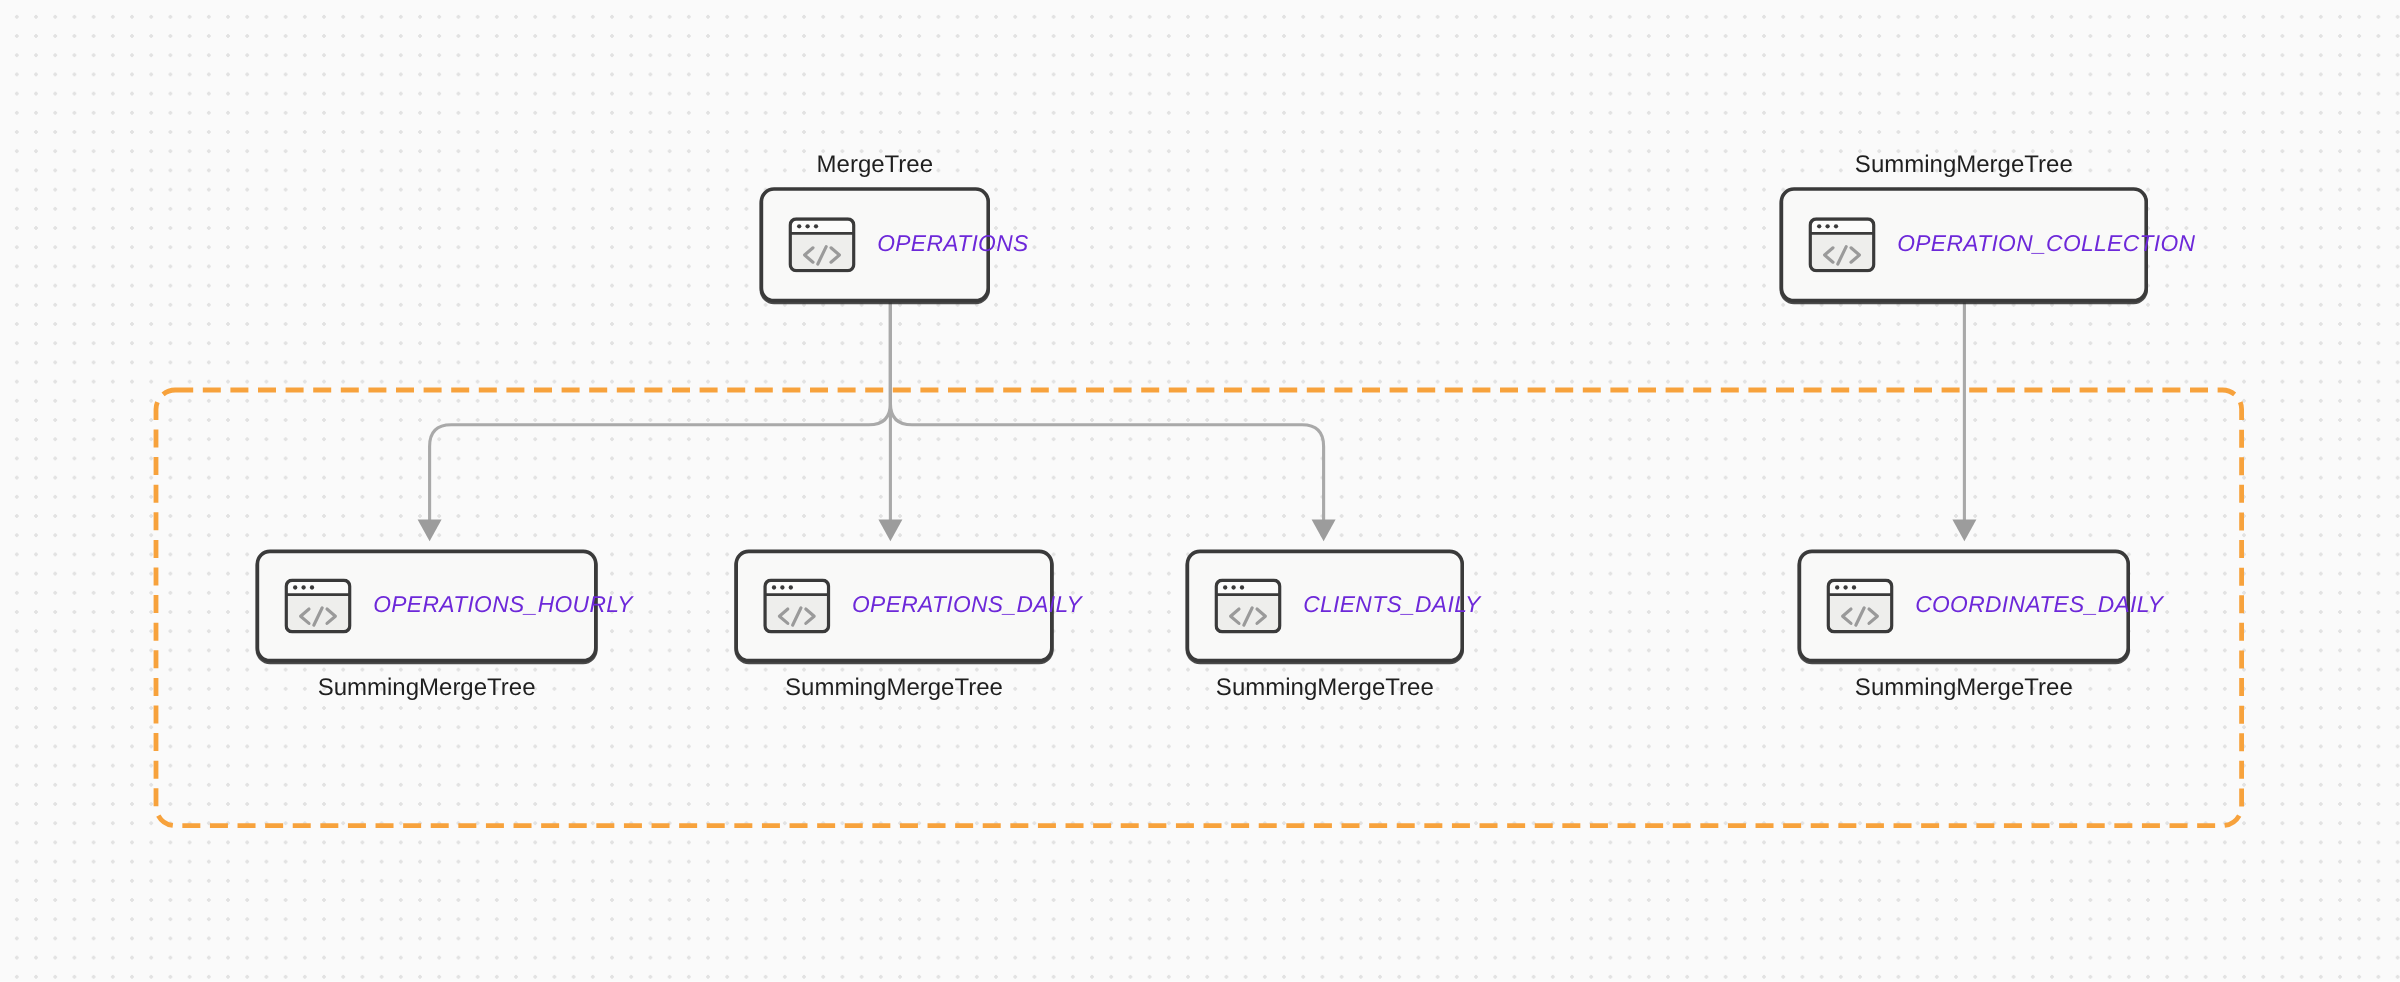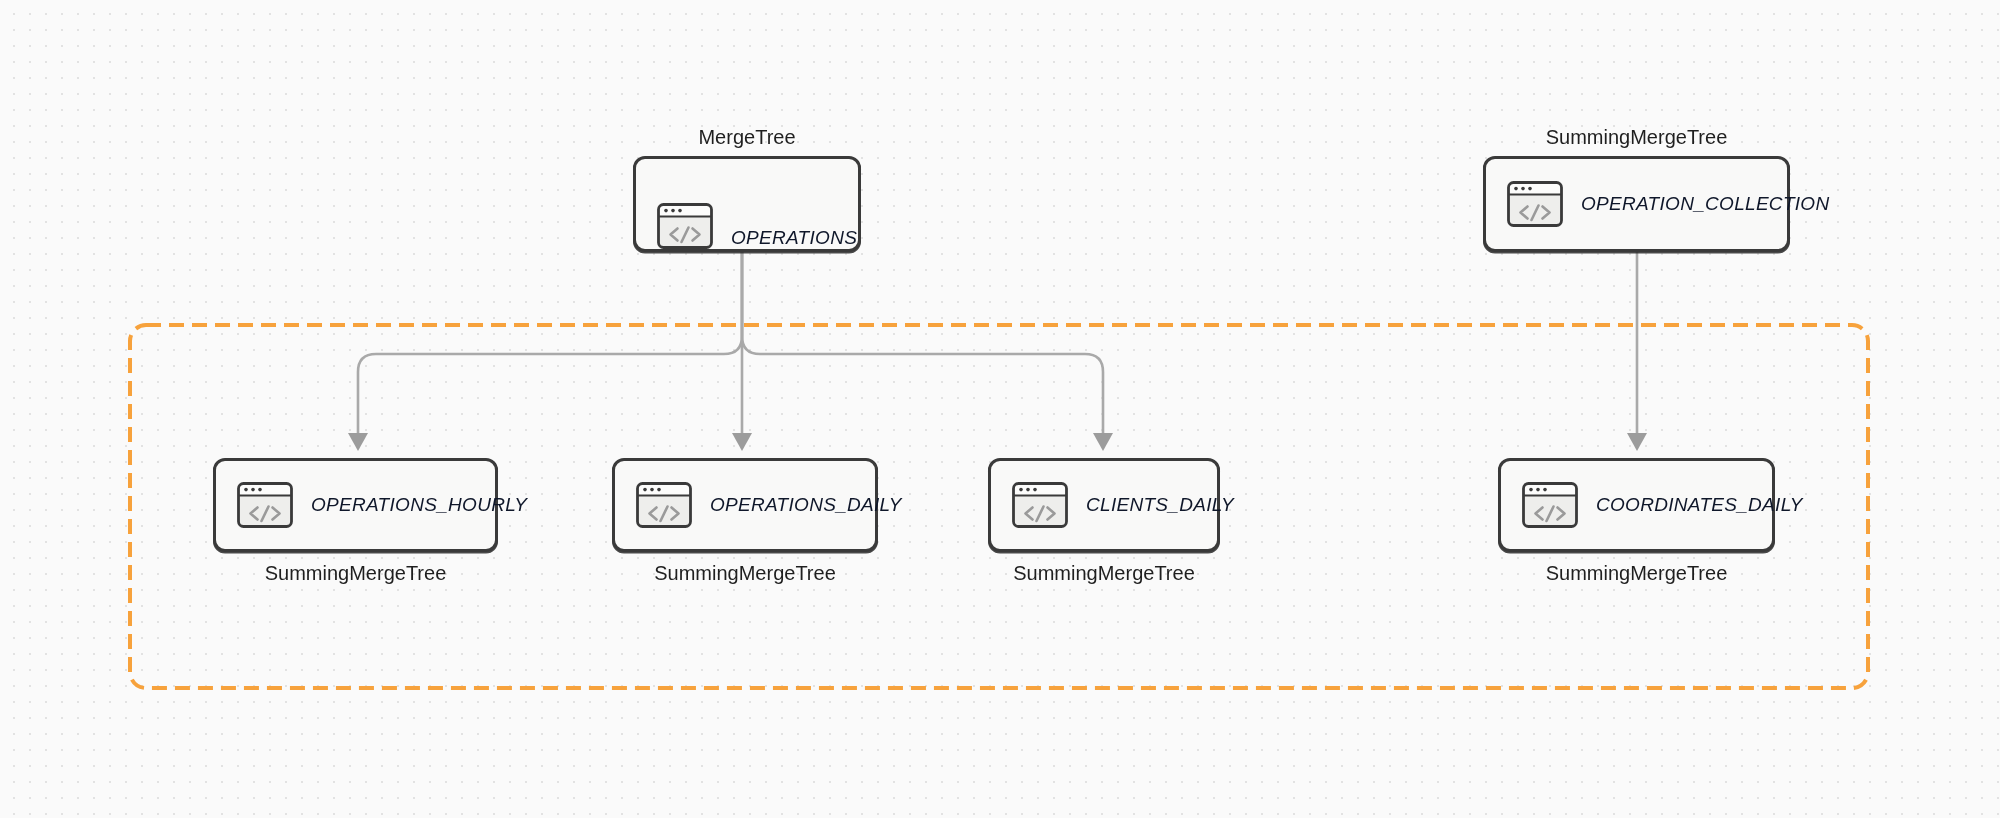--- a/index.html
+++ b/index.html
@@ -34,21 +34,21 @@
     display: flex;
     align-items: center;
     gap: 18px;
     padding-left: 21px;
     padding-right: 14px;
   }
   .node-label {
     font-style: italic;
     font-size: 19px;
     letter-spacing: 0.3px;
-    color: #0f172a;
+    color: #6d28d9;
     white-space: nowrap;
   }
   .engine-label {
     position: absolute;
     left: 50%;
     transform: translateX(-50%);
     font-size: 20px;
     color: #1f1f1f;
     white-space: nowrap;
     line-height: 24px;
@@ -85,21 +85,21 @@
     <polygon points="732,433 752,433 742,451" fill="#9c9c9c"></polygon>
 
     <path d="M742 252 V336 Q742 354 760 354 H1085 Q1103 354 1103 372 V434" fill="none" stroke="#a9a9a9" stroke-width="2.6"></path>
     <polygon points="1093,433 1113,433 1103,451" fill="#9c9c9c"></polygon>
 
     <path d="M1637 252 V434" fill="none" stroke="#a9a9a9" stroke-width="2.6"></path>
     <polygon points="1627,433 1647,433 1637,451" fill="#9c9c9c"></polygon>
   </svg>
 
 
-  <div class="node" style="left:633px; top:156px; width:228px; height:96px;align-items:flex-end;">
+  <div class="node" style="left:633px; top:156px; width:192px; height:96px;">
     <span class="engine-label engine-top">MergeTree</span>
     <svg class="icon" width="56" height="46" viewBox="0 0 56 46">
       <rect x="1.5" y="1.5" width="53" height="43" rx="5" fill="#eeeeec"></rect>
       <rect x="1.5" y="1.5" width="53" height="12" rx="5" fill="#fcfcfb"></rect>
       <path d="M1.5 13.5 H54.5" stroke="#3a3a3a" stroke-width="2.2"></path>
       <circle cx="9" cy="7.6" r="1.8" fill="#3a3a3a"></circle>
       <circle cx="16" cy="7.6" r="1.8" fill="#3a3a3a"></circle>
       <circle cx="23" cy="7.6" r="1.8" fill="#3a3a3a"></circle>
       <path d="M20.5 25.5 L13.5 31.5 L20.5 37.5 M24.5 39 L31.5 24.5 M35.5 25.5 L42.5 31.5 L35.5 37.5" fill="none" stroke="#9a9a9a" stroke-width="2.6" stroke-linecap="round" stroke-linejoin="round"></path>
       <rect x="1.5" y="1.5" width="53" height="43" rx="5" fill="none" stroke="#3a3a3a" stroke-width="2.8"></rect>

